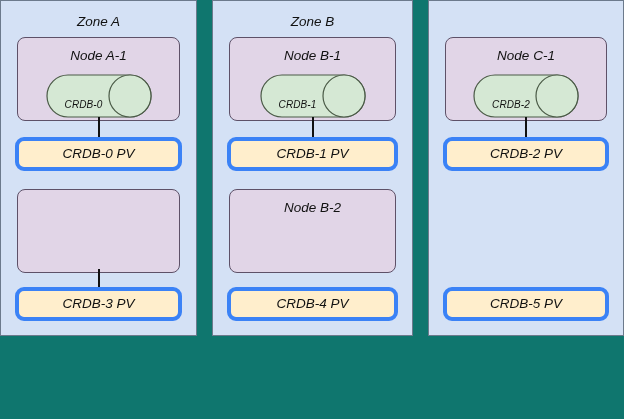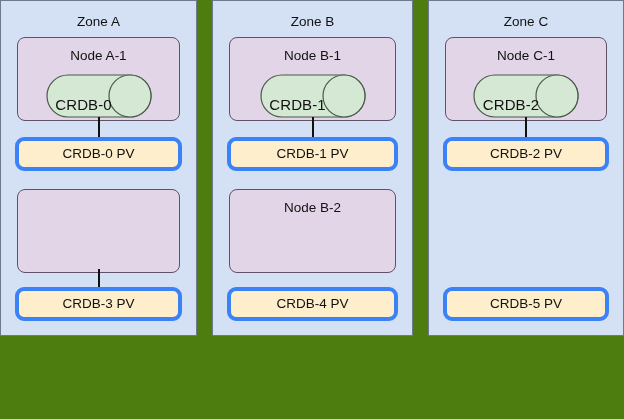--- a/index.html
+++ b/index.html
@@ -12,21 +12,22 @@
     height: 419px;
     overflow: hidden;
     font-family: "Liberation Sans", sans-serif;
     color: #111111;
   }
 
   #canvas {
     position: relative;
     width: 624px;
     height: 419px;
-    background: #4d7c0f;
+    background: #0f766e;
+    font-style: italic;
   }
 
   
   .zone {
     position: absolute;
     top: 0;
     height: 336px;
     background: #d4e1f5;
     border: 1px solid #6c7a8c;
     box-sizing: border-box;
@@ -81,21 +82,21 @@
   .cyl svg { display: block; }
   .cyl-label {
     position: absolute;
     top: 0;
     left: 0;
     width: 76px;
     height: 60px;
     display: flex;
     align-items: center;
     justify-content: center;
-    font-size: 15px;
+    font-size: 10px;
     line-height: 11px;
     color: #111111;
     letter-spacing: 0.1px;
   }
 
   
   .pv {
     position: absolute;
     background: #ffeecc;
     border: 4px solid #3b82f6;
@@ -165,21 +166,20 @@
     <div class="connector conn-slot1"></div>
     <div class="pv pv-slot1">CRDB-1 PV</div>
 
     <div class="node node-slot2">
       <div class="node-title">Node B-2</div>
     </div>
     <div class="pv pv-slot2">CRDB-4 PV</div>
   </div>
 
   <div class="zone zone-c">
-    <div class="zone-title">Zone C</div>
 
     <div class="node node-slot1">
       <div class="node-title">Node C-1</div>
       <div class="cyl">
         <svg width="106" height="44" viewBox="0 0 106 44" xmlns="http://www.w3.org/2000/svg">
           <path d="M22,1 L84,1 A21,21 0 0 1 84,43 L22,43 A21,21 0 0 1 22,1 Z" fill="#d5e8d4" stroke="#4a5a46" stroke-width="1.2"></path>
           <ellipse cx="84" cy="22" rx="21" ry="21" fill="#d5e8d4" stroke="#4a5a46" stroke-width="1.2"></ellipse>
         </svg>
         <div class="cyl-label">CRDB-2</div>
       </div>

